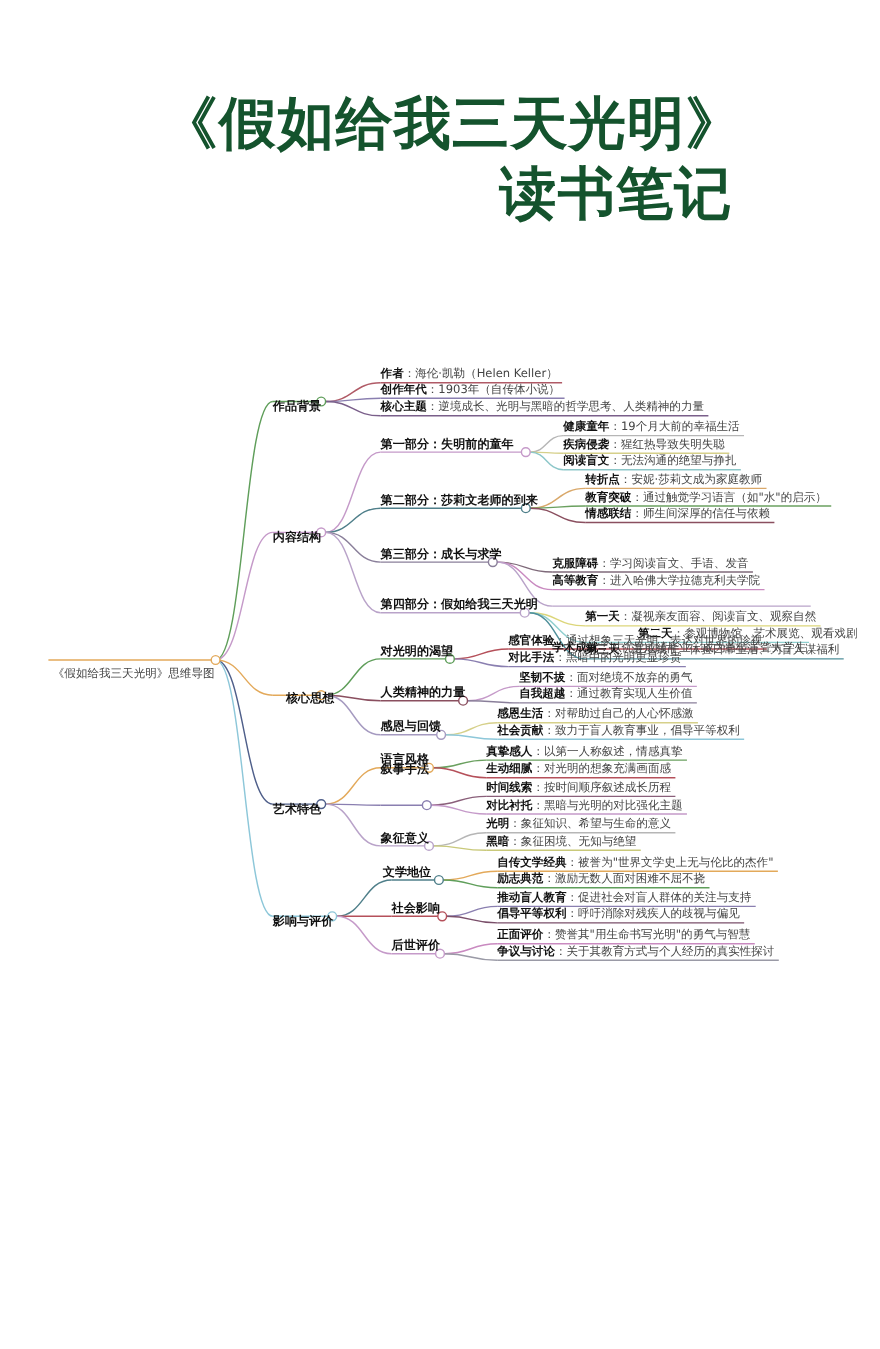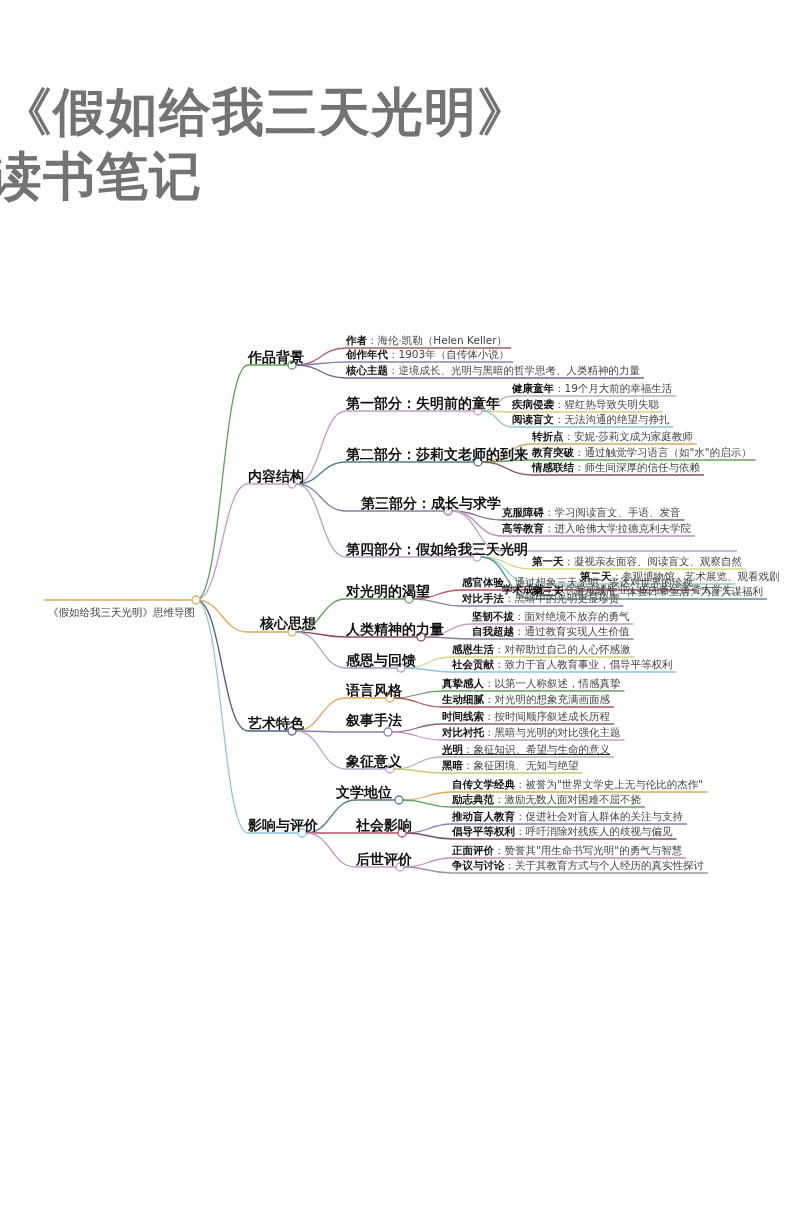--- a/index.html
+++ b/index.html
@@ -1,24 +1,24 @@
 <!DOCTYPE html>
 <html><head>
 <meta charset="utf-8">
 <style>
   html,body{margin:0;padding:0;background:#ffffff;}
   body{width:800px;height:1226px;position:relative;overflow:hidden;font-family:"DejaVu Sans","Liberation Sans",sans-serif;color:#222;}
-  .title{position:absolute;left:0;width:676px;text-align:left;font-family:"DejaVu Serif","Liberation Serif",serif;font-weight:bold;color:#737373;letter-spacing:1px;}
+  .title{position:absolute;left:0;width:676px;text-align:right;font-family:"DejaVu Serif","Liberation Serif",serif;font-weight:bold;color:#14532d;letter-spacing:1px;}
   #title1{top:78px;font-size:52px;}
   #title2{top:142px;font-size:52px;left:-10px;}
   svg#links{position:absolute;left:0;top:0;width:800px;height:1226px;}
   .lbl{position:absolute;font-size:10.5px;white-space:nowrap;line-height:13px;}
   .root{font-size:10.5px;color:#444;}
-  .l1{font-weight:bold;font-size:14px;color:#111;}
-  .l2{font-weight:bold;font-size:14px;color:#111;}
+  .l1{font-weight:bold;font-size:11px;color:#111;margin-top:12px;}
+  .l2{font-weight:bold;font-size:11px;color:#111;}
   .leaf b{font-weight:bold;color:#111;}
   .leaf span.t{color:#444;}
 </style>
 </head>
 <body>
 
 <div class="title" id="title1">《假如给我三天光明》</div>
 <div class="title" id="title2">读书笔记</div>
 
 <svg id="links" xmlns="http://www.w3.org/2000/svg">
@@ -154,21 +154,21 @@
     <div class="lbl leaf" style="left: 346px; top: 364px;"><b>核心主题</b><span class="t">：</span><span class="t">逆境成长、光明与黑暗的哲学思考、人类精神的力量</span></div>
     <div class="lbl l1" style="left: 248px; top: 470px;">内容结构</div>
     <div class="lbl l2" style="left: 346px; top: 397px;">第一部分：失明前的童年</div>
     <div class="lbl leaf" style="left: 512px; top: 382px;"><b>健康童年</b><span class="t">：</span><span class="t">19个月大前的幸福生活</span></div>
     <div class="lbl leaf" style="left: 512px; top: 398px;"><b>疾病侵袭</b><span class="t">：</span><span class="t">猩红热导致失明失聪</span></div>
     <div class="lbl leaf" style="left: 512px; top: 413px;"><b>阅读盲文</b><span class="t">：</span><span class="t">无法沟通的绝望与挣扎</span></div>
     <div class="lbl l2" style="left: 346px; top: 448px;">第二部分：莎莉文老师的到来</div>
     <div class="lbl leaf" style="left: 532px; top: 430px;"><b>转折点</b><span class="t">：</span><span class="t">安妮·莎莉文成为家庭教师</span></div>
     <div class="lbl leaf" style="left: 532px; top: 446px;"><b>教育突破</b><span class="t">：</span><span class="t">通过触觉学习语言（如"水"的启示）</span></div>
     <div class="lbl leaf" style="left: 532px; top: 461px;"><b>情感联结</b><span class="t">：</span><span class="t">师生间深厚的信任与依赖</span></div>
-    <div class="lbl l2" style="left: 346px; top: 497px; margin-left: 15px;">第三部分：成长与求学</div>
+    <div class="lbl l2" style="left: 346px; top: 497px;">第三部分：成长与求学</div>
     <div class="lbl leaf" style="left: 502px; top: 506px;"><b>克服障碍</b><span class="t">：</span><span class="t">学习阅读盲文、手语、发音</span></div>
     <div class="lbl leaf" style="left: 502px; top: 522px;"><b>高等教育</b><span class="t">：</span><span class="t">进入哈佛大学拉德克利夫学院</span></div>
     <div class="lbl leaf" style="left: 502px; top: 537px; margin-top: 46px;"><b>学术成就</b><span class="t">：</span><span class="t">以优异成绩毕业，成为首位盲聋大学生</span></div>
     <div class="lbl l2" style="left: 346px; top: 543px;">第四部分：假如给我三天光明</div>
     <div class="lbl leaf" style="left: 532px; top: 555px;"><b>第一天</b><span class="t">：</span><span class="t">凝视亲友面容、阅读盲文、观察自然</span></div>
     <div class="lbl leaf" style="left: 532px; top: 570px; margin-left: 48px;"><b>第二天</b><span class="t">：</span><span class="t">参观博物馆、艺术展览、观看戏剧</span></div>
     <div class="lbl leaf" style="left: 532px; top: 585px;"><b>第三天</b><span class="t">：</span><span class="t">漫步城市、体验日常生活、为盲人谋福利</span></div>
     <div class="lbl l1" style="left: 260px; top: 618px; font-family: Liberation Mono, monospace;">核心思想</div>
     <div class="lbl l2" style="left: 346px; top: 585px;">对光明的渴望</div>
     <div class="lbl leaf" style="left: 462px; top: 576px;"><b>感官体验</b><span class="t">：</span><span class="t">通过想象三天光明，表达对世界的珍视</span></div>
@@ -176,28 +176,28 @@
     <div class="lbl l2" style="left: 346px; top: 623px;">人类精神的力量</div>
     <div class="lbl leaf" style="left: 472px; top: 610px;"><b>坚韧不拔</b><span class="t">：</span><span class="t">面对绝境不放弃的勇气</span></div>
     <div class="lbl leaf" style="left: 472px; top: 625px;"><b>自我超越</b><span class="t">：</span><span class="t">通过教育实现人生价值</span></div>
     <div class="lbl l2" style="left: 346px; top: 654px;">感恩与回馈</div>
     <div class="lbl leaf" style="left: 452px; top: 643px;"><b>感恩生活</b><span class="t">：</span><span class="t">对帮助过自己的人心怀感激</span></div>
     <div class="lbl leaf" style="left: 452px; top: 658px;"><b>社会贡献</b><span class="t">：</span><span class="t">致力于盲人教育事业，倡导平等权利</span></div>
     <div class="lbl l1" style="left: 248px; top: 717px;">艺术特色</div>
     <div class="lbl l2" style="left: 346px; top: 684px;">语言风格</div>
     <div class="lbl leaf" style="left: 442px; top: 677px;"><b>真挚感人</b><span class="t">：</span><span class="t">以第一人称叙述，情感真挚</span></div>
     <div class="lbl leaf" style="left: 442px; top: 693px;"><b>生动细腻</b><span class="t">：</span><span class="t">对光明的想象充满画面感</span></div>
-    <div class="lbl l2" style="left: 346px; top: 714px;">叙事手法</div>
+    <div class="lbl l2" style="left: 346px; top: 693px;">叙事手法</div>
     <div class="lbl leaf" style="left: 442px; top: 710px;"><b>时间线索</b><span class="t">：</span><span class="t">按时间顺序叙述成长历程</span></div>
     <div class="lbl leaf" style="left: 442px; top: 726px;"><b>对比衬托</b><span class="t">：</span><span class="t">黑暗与光明的对比强化主题</span></div>
     <div class="lbl l2" style="left: 346px; top: 755px;">象征意义</div>
-    <div class="lbl leaf" style="left: 442px; top: 743px; text-decoration: underline;"><b>光明</b><span class="t">：</span><span class="t">象征知识、希望与生命的意义</span></div>
+    <div class="lbl leaf" style="left: 442px; top: 743px;"><b>光明</b><span class="t">：</span><span class="t">象征知识、希望与生命的意义</span></div>
     <div class="lbl leaf" style="left: 442px; top: 759px;"><b>黑暗</b><span class="t">：</span><span class="t">象征困境、无知与绝望</span></div>
     <div class="lbl l1" style="left: 248px; top: 819px;">影响与评价</div>
-    <div class="lbl l2" style="left: 336px; top: 786px;">文学地位</div>
+    <div class="lbl l2" style="left: 348px; top: 786px;">文学地位</div>
     <div class="lbl leaf" style="left: 452px; top: 778px;"><b>自传文学经典</b><span class="t">：</span><span class="t">被誉为"世界文学史上无与伦比的杰作"</span></div>
     <div class="lbl leaf" style="left: 452px; top: 793px;"><b>励志典范</b><span class="t">：</span><span class="t">激励无数人面对困难不屈不挠</span></div>
     <div class="lbl l2" style="left: 356px; top: 819px;">社会影响</div>
     <div class="lbl leaf" style="left: 452px; top: 810px;"><b>推动盲人教育</b><span class="t">：</span><span class="t">促进社会对盲人群体的关注与支持</span></div>
     <div class="lbl leaf" style="left: 452px; top: 825px;"><b>倡导平等权利</b><span class="t">：</span><span class="t">呼吁消除对残疾人的歧视与偏见</span></div>
     <div class="lbl l2" style="left: 356px; top: 853px;">后世评价</div>
     <div class="lbl leaf" style="left: 452px; top: 844px;"><b>正面评价</b><span class="t">：</span><span class="t">赞誉其"用生命书写光明"的勇气与智慧</span></div>
     <div class="lbl leaf" style="left: 452px; top: 859px;"><b>争议与讨论</b><span class="t">：</span><span class="t">关于其教育方式与个人经历的真实性探讨</span></div>
   </div>
 

